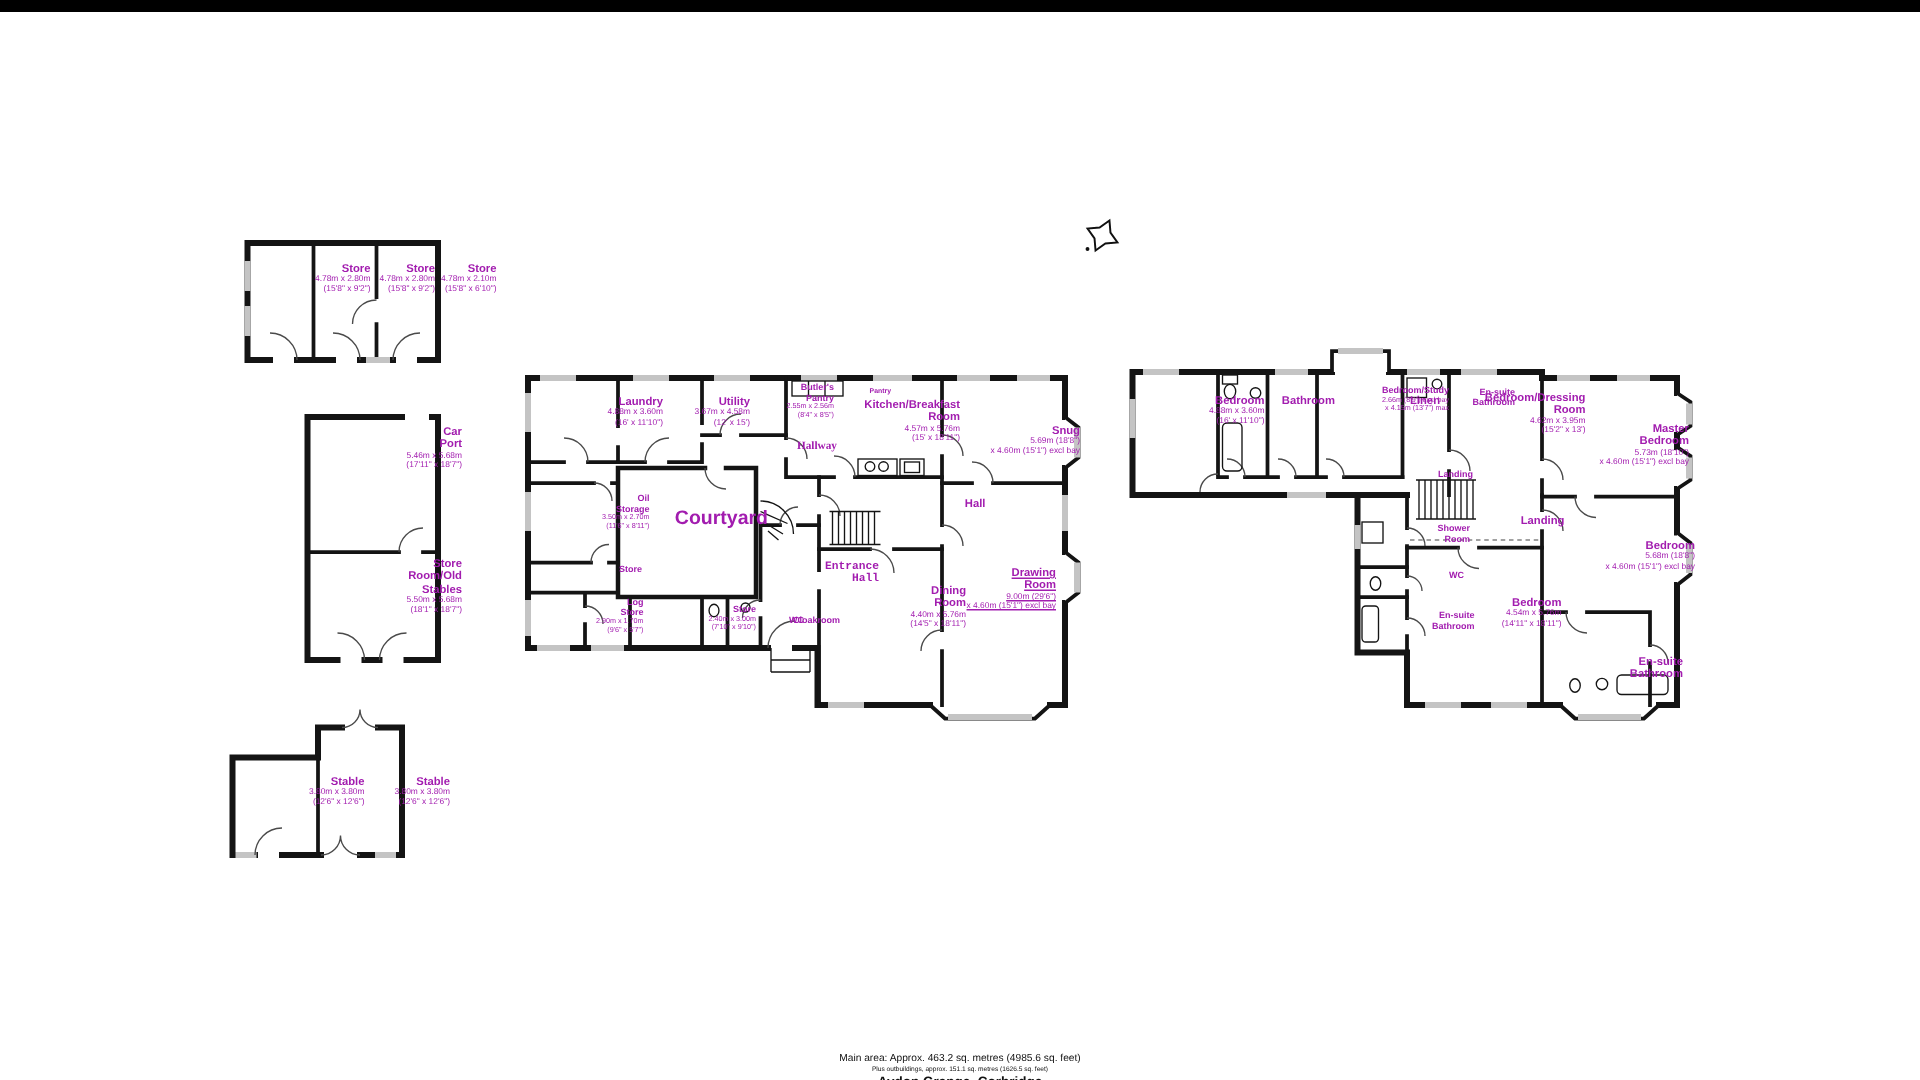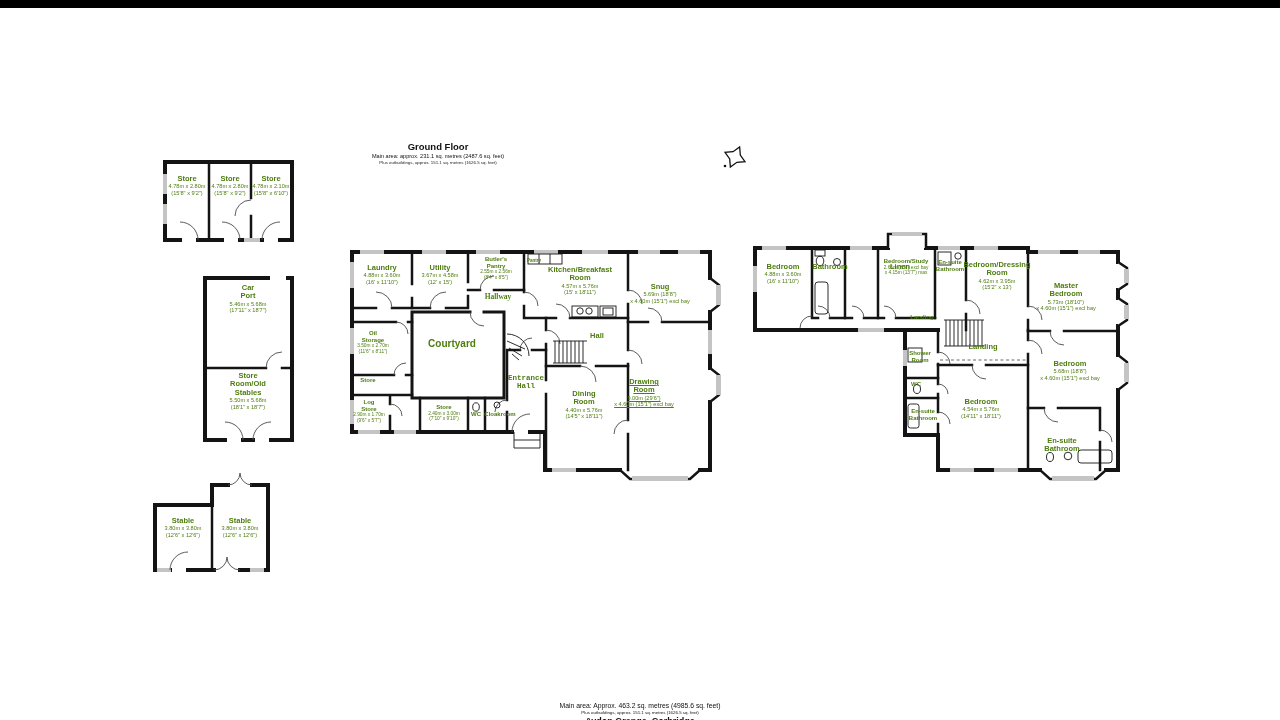--- a/index.html
+++ b/index.html
@@ -1,22 +1,22 @@
 <!DOCTYPE html>
 <html><head>
 <meta charset="utf-8">
 <style>
   html,body{margin:0;padding:0;}
   body{width:1280px;height:720px;background:#000;position:relative;overflow:hidden;
        font-family:"Liberation Sans", sans-serif;}
   .canvas{position:absolute;left:0;top:8px;width:1280px;height:712px;background:#fff;}
   svg.plan{position:absolute;left:0;top:-8px;width:1280px;height:720px;}
-  .room-label{position:absolute;transform:translateX(-50%);text-align:center;color:#4d7c0f;width:120px;z-index:3;}
+  .room-label{position:absolute;transform:translateX(-50%);text-align:right;color:#a21caf;width:120px;z-index:3;}
   .rname{font-weight:bold;font-size:7.5px;line-height:1.12;white-space:pre-line;display:block;letter-spacing:0;}
-  .room-label.lg .rname{font-size:10px;}
+  .room-label.lg .rname{font-size:13px;}
   .room-label.sm .rname{font-size:6px;}
   .room-label.xs .rname{font-size:4.6px;}
   .rdim{display:block;font-size:5.6px;line-height:1.18;}
   .room-label.sm .rdim,.room-label.xs .rdim{font-size:4.8px;}
   .title-block{position:absolute;transform:translateX(-50%);text-align:center;color:#111;width:260px;z-index:3;}
   .fp-title{font-weight:bold;font-size:9.5px;line-height:1.15;}
   .fp-sub{font-size:5.6px;line-height:1.25;}
   .fp-sub2{font-size:4.4px;line-height:1.25;color:#222;}
   .footer{position:absolute;left:50%;transform:translateX(-50%);text-align:center;color:#111;width:500px;z-index:3;}
   .footer .f1{font-size:6.8px;line-height:1.25;}
@@ -176,25 +176,20 @@
     </g>
   </svg>
 
   <svg class="compass" style="left:720px;top:134px" width="30" height="30" viewBox="0 0 30 30">
     <g transform="rotate(25 15 15)">
       <polygon points="15,4 19,11 26,15 19,19 15,26 11,19 4,15 11,11" fill="#fff" stroke="#111" stroke-width="1.3"></polygon>
     </g>
     <circle cx="5" cy="24" r="1.3" fill="#111"></circle>
   </svg>
 
-  <div class="title-block" style="left:438px;top:134px">
-    <div class="fp-title">Ground Floor</div>
-    <div class="fp-sub">Main area: approx. 231.1 sq. metres (2487.6 sq. feet)</div>
-    <div class="fp-sub2">Plus outbuildings, approx. 151.1 sq. metres (1626.5 sq. feet)</div>
-  </div>
 
   <div id="labels">
       <div class="room-label" style="left: 187px; top: 167px;">
         <span class="rname">Store</span>
         <span class="rdim">4.78m x 2.80m</span>
         <span class="rdim">(15'8" x 9'2")</span>
       </div>
       <div class="room-label" style="left: 230px; top: 167px;">
         <span class="rname">Store</span>
         <span class="rdim">4.78m x 2.80m</span>

